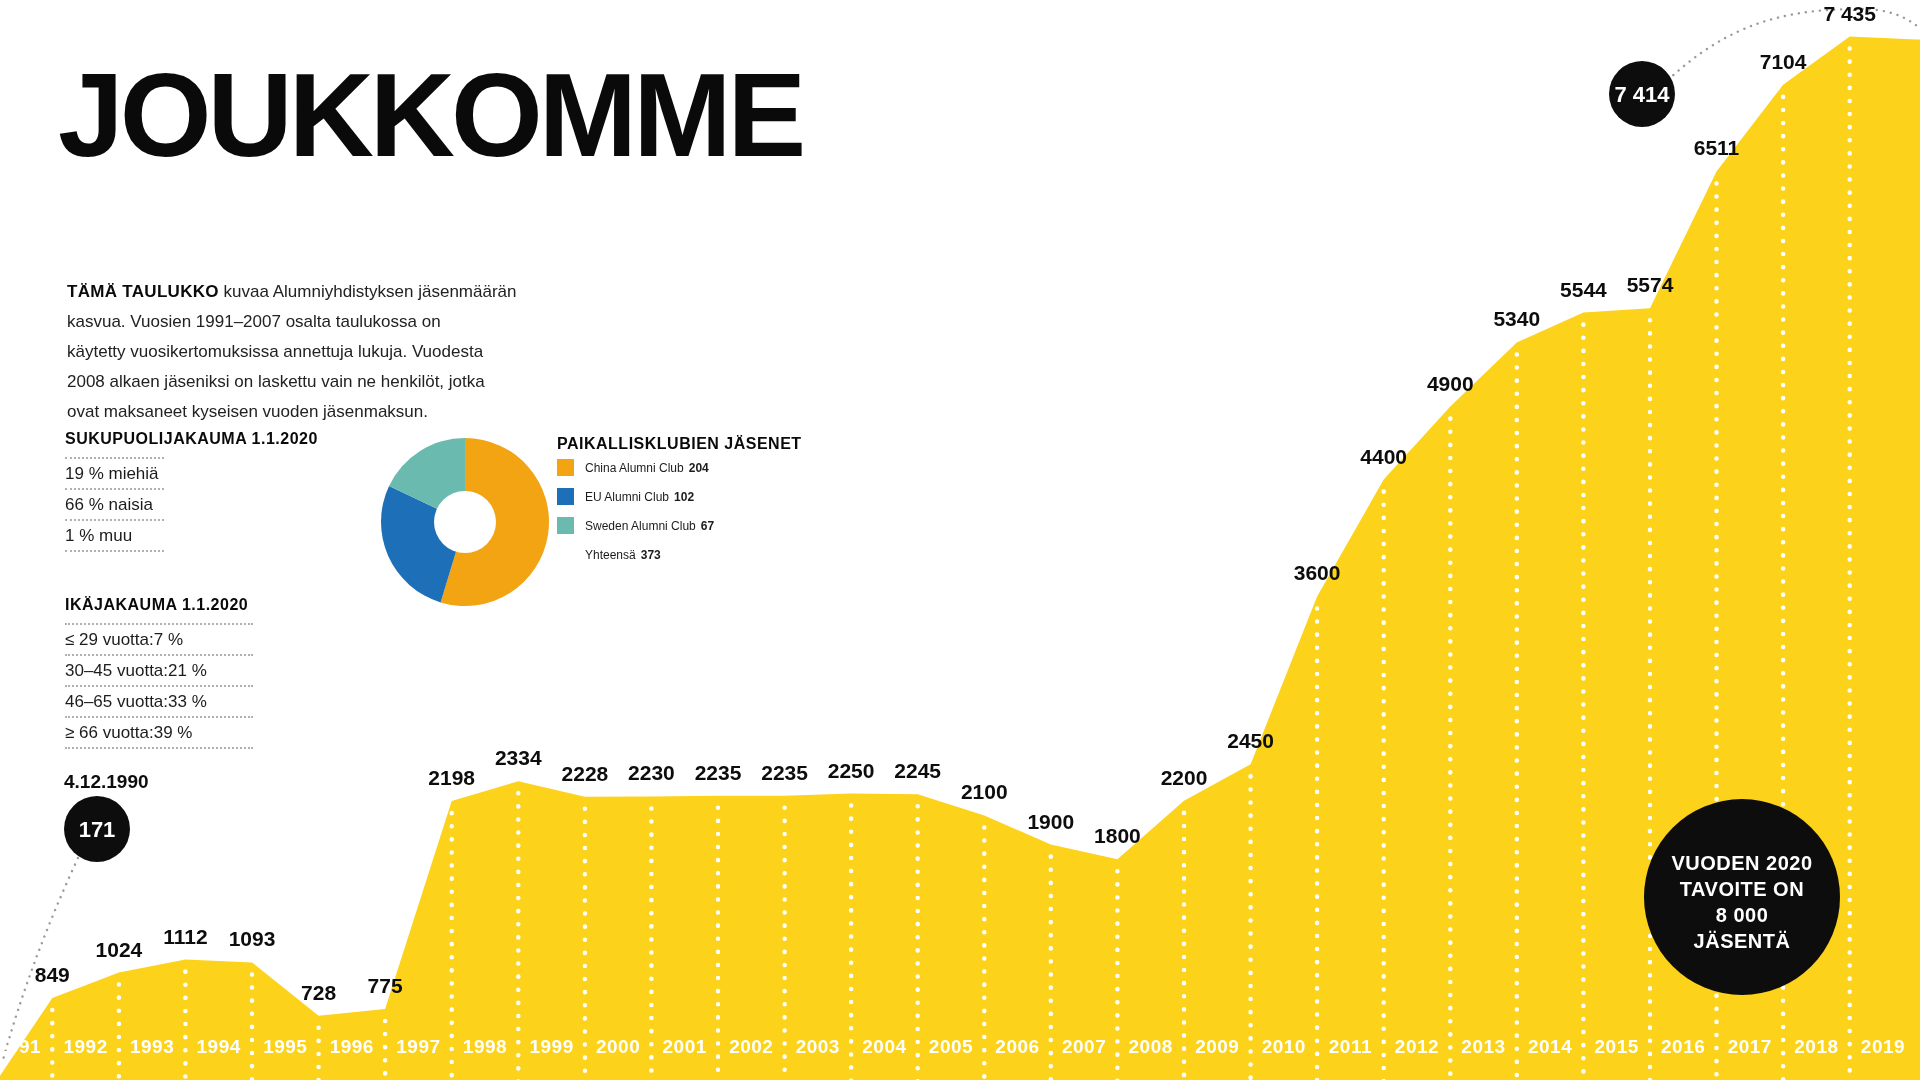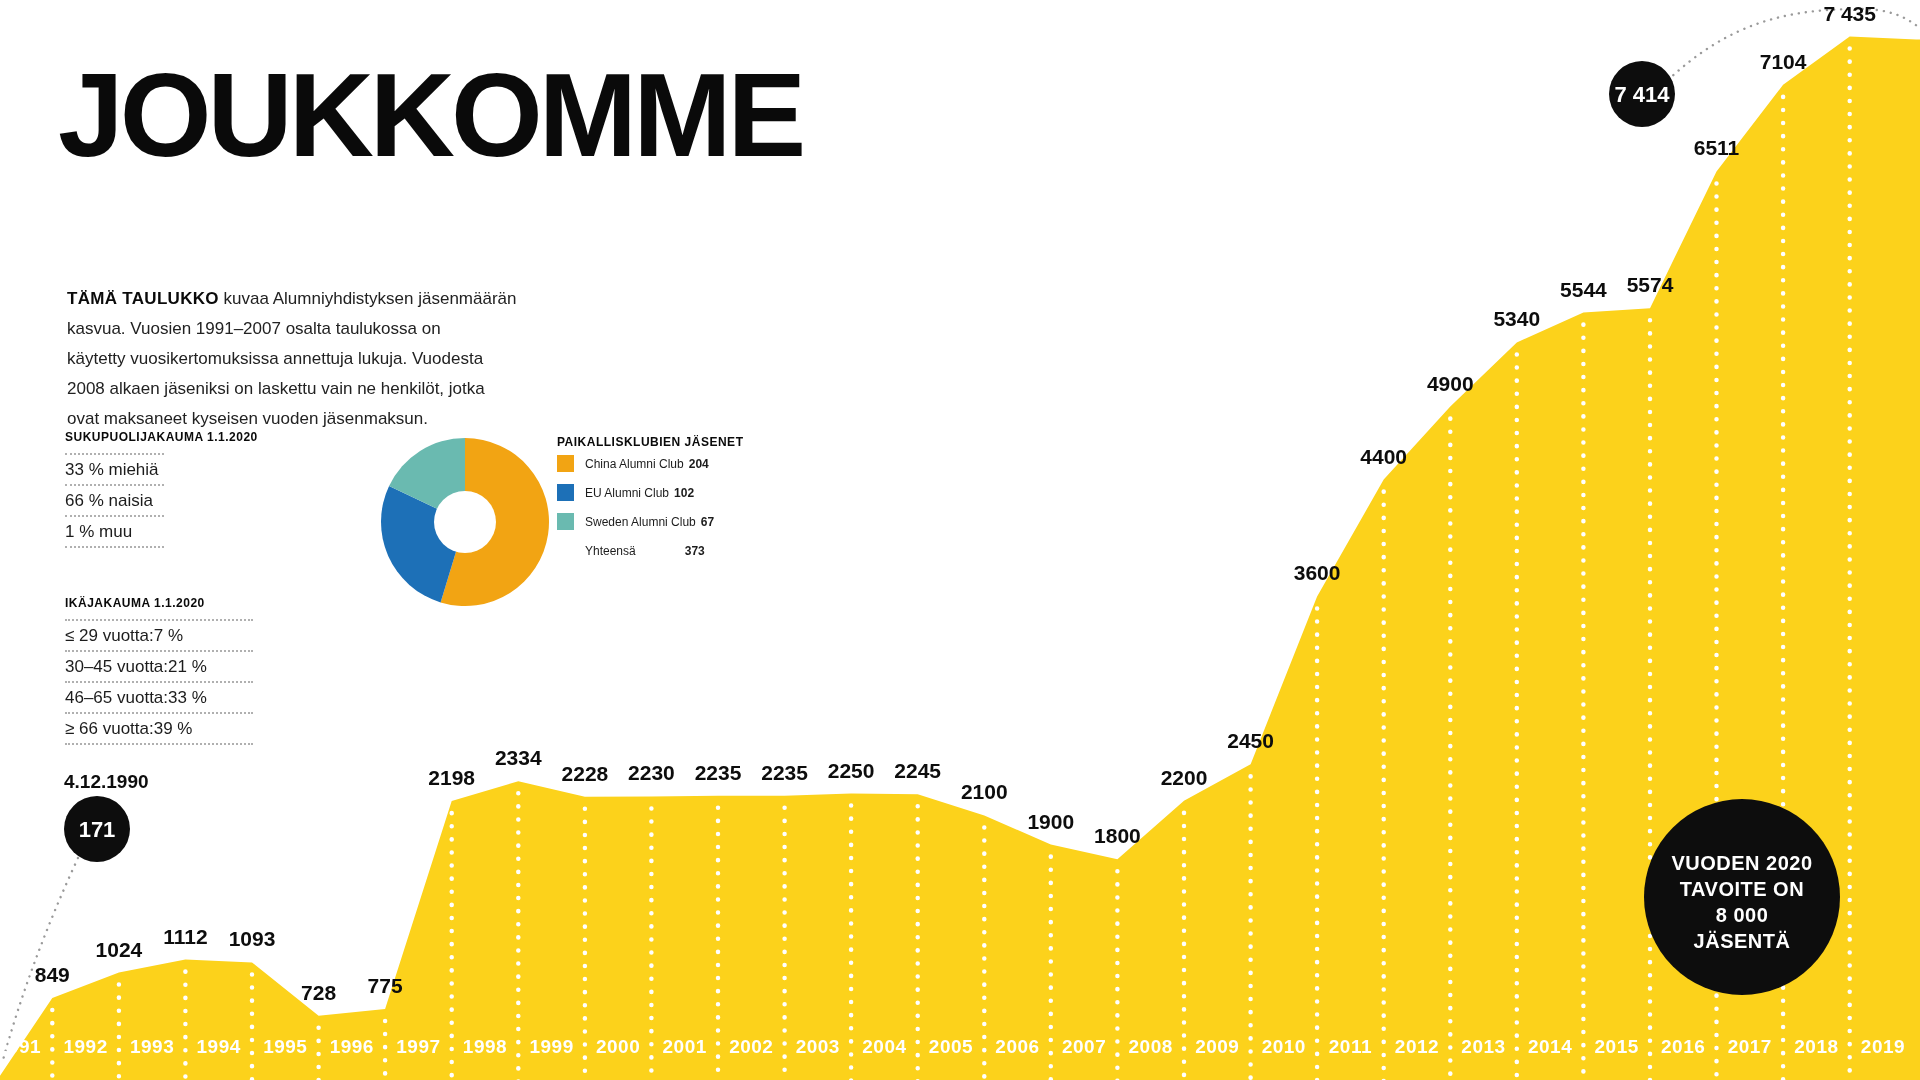--- a/index.html
+++ b/index.html
@@ -1,40 +1,40 @@
 <!DOCTYPE html>
 <html><head>
 <meta charset="utf-8">
 <style>
   html,body{margin:0;padding:0;background:#fff;}
   .stage{position:relative;width:1920px;height:1080px;background:#fff;overflow:hidden;
          font-family:"Liberation Sans",sans-serif;color:#0d0d0d;}
   #chart-svg{position:absolute;left:0;top:0;}
   .title{position:absolute;left:58px;top:45px;font-size:118px;font-weight:900;
          line-height:1.2;letter-spacing:-4px;color:#0a0a0a;white-space:pre-line;}
-  .intro{position:absolute;left:67px;top:277px;width:478px;font-size:17px;line-height:30px;color:#222;margin-top:7px;}
+  .intro{position:absolute;left:67px;top:277px;width:478px;font-size:17px;line-height:30px;color:#222;}
   .intro b{color:#0a0a0a;letter-spacing:.3px;}
   .intro .rest{white-space:pre-line;}
   .sec{position:absolute;left:65px;}
   .sec-gender{top:430px;width:100px;}
   .sec-age{top:596px;width:190px;}
-  .sec-head{font-size:12px;font-weight:bold;letter-spacing:.5px;color:#0a0a0a;
+  .sec-head{font-size:16px;font-weight:bold;letter-spacing:.5px;color:#0a0a0a;
             margin-bottom:9px;white-space:nowrap;}
   .dotsep{border-top:2px dotted #b0b0b0;height:0;}
   .sec-gender .dotsep{width:99px;}
   .sec-age .dotsep{width:188px;}
   .srow{height:29px;display:flex;align-items:center;font-size:17px;color:#1c1c1c;white-space:nowrap;}
   .sec-age .srow{width:188px;}
   .sec-age .srow .v{padding-right:10px;}
   #donut{position:absolute;left:370px;top:427px;}
   .legend{position:absolute;left:557px;top:435px;}
   .legend .sec-head{margin-bottom:0;}
   .lrow{display:flex;align-items:center;height:29px;font-size:12px;color:#1c1c1c;white-space:nowrap;}
   .lrow .sw{width:17px;height:17px;margin-right:11px;flex:0 0 17px;}
-  .lrow.total{margin-left:28px;gap:44px;}
+  .lrow.total{margin-left:28px;}
   .lrow b{margin-left:5px;}
   
   .val{font-family:"Liberation Sans",sans-serif;font-size:21px;font-weight:bold;fill:#0d0d0d;text-anchor:middle;}
   .year{font-family:"Liberation Sans",sans-serif;font-size:19px;font-weight:bold;fill:#ffffff;
         text-anchor:middle;letter-spacing:.5px;}
   .circ-txt{font-family:"Liberation Sans",sans-serif;font-size:22px;font-weight:bold;fill:#fff;text-anchor:middle;}
   .goal-txt{font-family:"Liberation Sans",sans-serif;font-size:20px;font-weight:bold;fill:#fff;
             text-anchor:middle;letter-spacing:.5px;}
   .date-lbl{font-family:"Liberation Sans",sans-serif;font-size:19px;font-weight:bold;fill:#0d0d0d;}
 </style>
@@ -150,21 +150,21 @@
   <div class="intro"><b>TÄMÄ TAULUKKO</b><span class="rest"> kuvaa Alumniyhdistyksen jäsenmäärän
 kasvua. Vuosien 1991–2007 osalta taulukossa on
 käytetty vuosikertomuksissa annettuja lukuja. Vuodesta
 2008 alkaen jäseniksi on laskettu vain ne henkilöt, jotka
 ovat maksaneet kyseisen vuoden jäsenmaksun.</span></div>
 
   <div class="sec sec-gender">
     <div class="sec-head">SUKUPUOLIJAKAUMA 1.1.2020</div>
     <div id="gender-rows">
         <div class="dotsep"></div>
-        <div class="srow">33 % miehiä</div>
+        <div class="srow">19 % miehiä</div>
         <div class="dotsep"></div>
         <div class="srow">66 % naisia</div>
         <div class="dotsep"></div>
         <div class="srow">1 % muu</div>
         <div class="dotsep"></div>
       </div>
   </div>
 
   <div class="sec sec-age">
     <div class="sec-head">IKÄJAKAUMA 1.1.2020</div>

